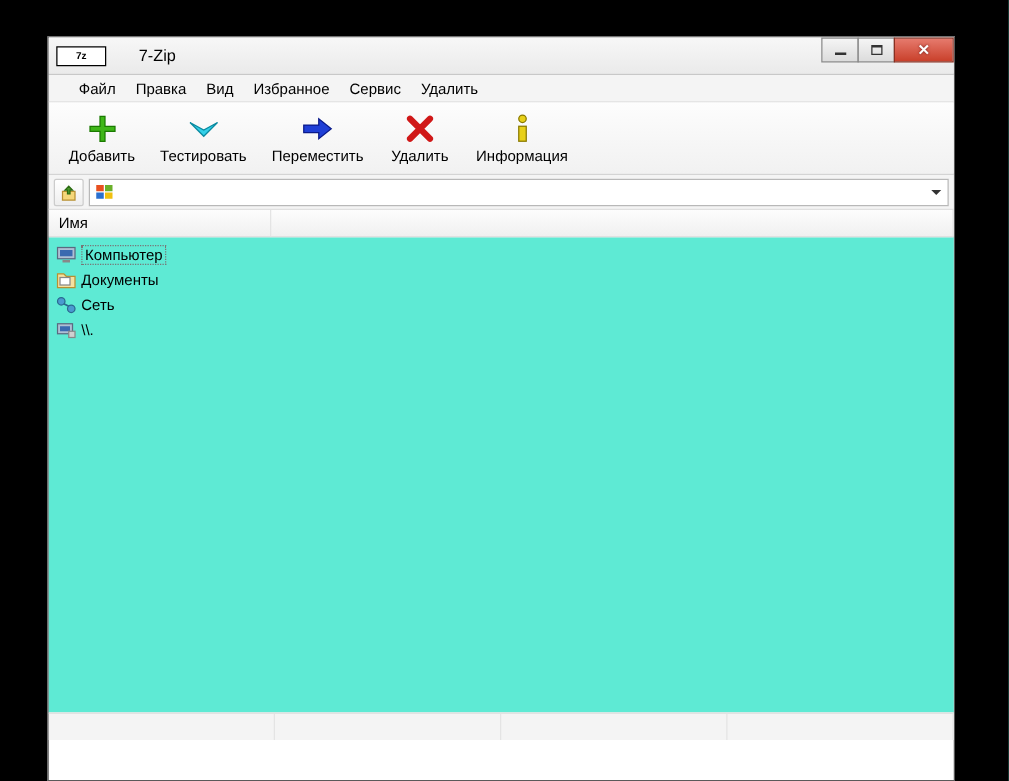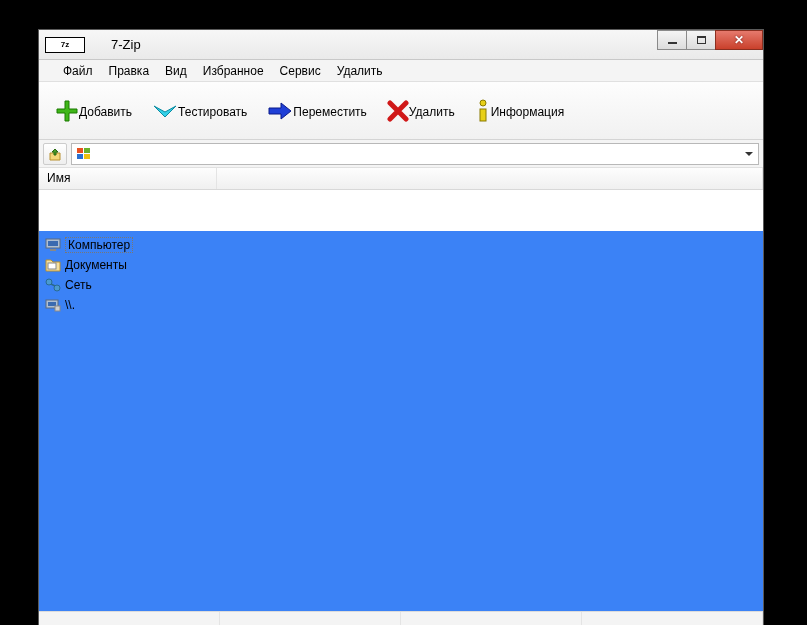--- a/index.html
+++ b/index.html
@@ -10,32 +10,32 @@
 .titlebar .title { font-size: 13px; color: #000; margin-left: 20px; }
 .win-controls { position: absolute; right: 0; top: 0; display: flex; }
 .win-btn { width: 30px; height: 20px; border: 1px solid #8a8a8a; background: linear-gradient(to bottom, #f5f5f5, #dcdcdc); display: flex; align-items: center; justify-content: center; margin-left: -1px; font-size: 10px; }
 .win-btn.close { width: 48px; background: linear-gradient(to bottom, #e67a6d, #c9402b); border: 1px solid #8a2f20; color: #fff; font-size: 12px; font-weight: bold; }
 .win-btn.close .x { text-shadow: 0 0 2px #611; }
 .minimize-line { width: 9px; height: 2px; background: #333; margin-top: 6px; }
 .maximize-box { width: 9px; height: 8px; border: 1px solid #333; border-top: 2px solid #333; }
 .menubar { height: 22px; background: #f4f4f4; display: flex; align-items: center; padding: 0 16px; border-bottom: 1px solid #e0e0e0; }
 .menu-item { padding: 3px 8px; color: #000; cursor: default; }
 .toolbar { height: 58px; background: linear-gradient(to bottom, #fdfdfd, #f1f1f1); border-bottom: 1px solid #d4d4d4; display: flex; align-items: center; padding: 0 6px; gap: 0; }
-.tool-btn { display: flex; flex-direction: row; align-items: center; justify-content: center; padding: 2px 10px; height: 52px; min-width: 70px; }
+.tool-btn { display: flex; flex-direction: column; align-items: center; justify-content: center; padding: 2px 10px; height: 52px; min-width: 70px; }
 .tool-btn .icon-wrap { height: 26px; display: flex; align-items: center; justify-content: center; }
 .tool-btn .label { font-size: 12px; color: #000; margin-top: 2px; }
 .addressbar { height: 28px; background: #f4f4f4; border-bottom: 1px solid #e0e0e0; display: flex; align-items: center; padding: 2px 4px; gap: 4px; }
 .up-btn { width: 24px; height: 22px; border: 1px solid #ccc; background: linear-gradient(#fff,#eee); border-radius: 2px; display: flex; align-items: center; justify-content: center; }
 .address-field { flex: 1; height: 22px; border: 1px solid #b8b8b8; background: #fff; display: flex; align-items: center; padding: 0 4px; position: relative; }
 .address-field .win-flag { width: 16px; height: 14px; }
 .address-drop { position: absolute; right: 4px; top: 4px; }
 .column-header { height: 22px; background: linear-gradient(to bottom, #fdfdfd, #f0f0f0); border-bottom: 1px solid #d8d8d8; display: flex; }
 .col { padding: 3px 8px; border-right: 1px solid #e4e4e4; color: #000; }
 .col.name { width: 178px; }
-.file-list { background: #3b82f6; height: 380px; padding: 4px 2px; margin-top: 41px; }
+.file-list { background: #5eead4; height: 380px; padding: 4px 2px; }
 .file-row { display: flex; align-items: center; height: 20px; padding-left: 4px; gap: 4px; }
 .file-row .file-icon { width: 16px; height: 16px; display: flex; align-items: center; justify-content: center; }
 .file-row .file-label { color: #000; }
 .file-row.selected .file-label { border: 1px dotted #777; padding: 0 2px; }
 .statusbar { height: 22px; border-top: 1px solid #dcdcdc; background: #f4f4f4; display: flex; }
 .statusbar .cell { flex: 1; border-right: 1px solid #e4e4e4; }
 svg { display: block; }
 </style>
 </head>
 <body>

